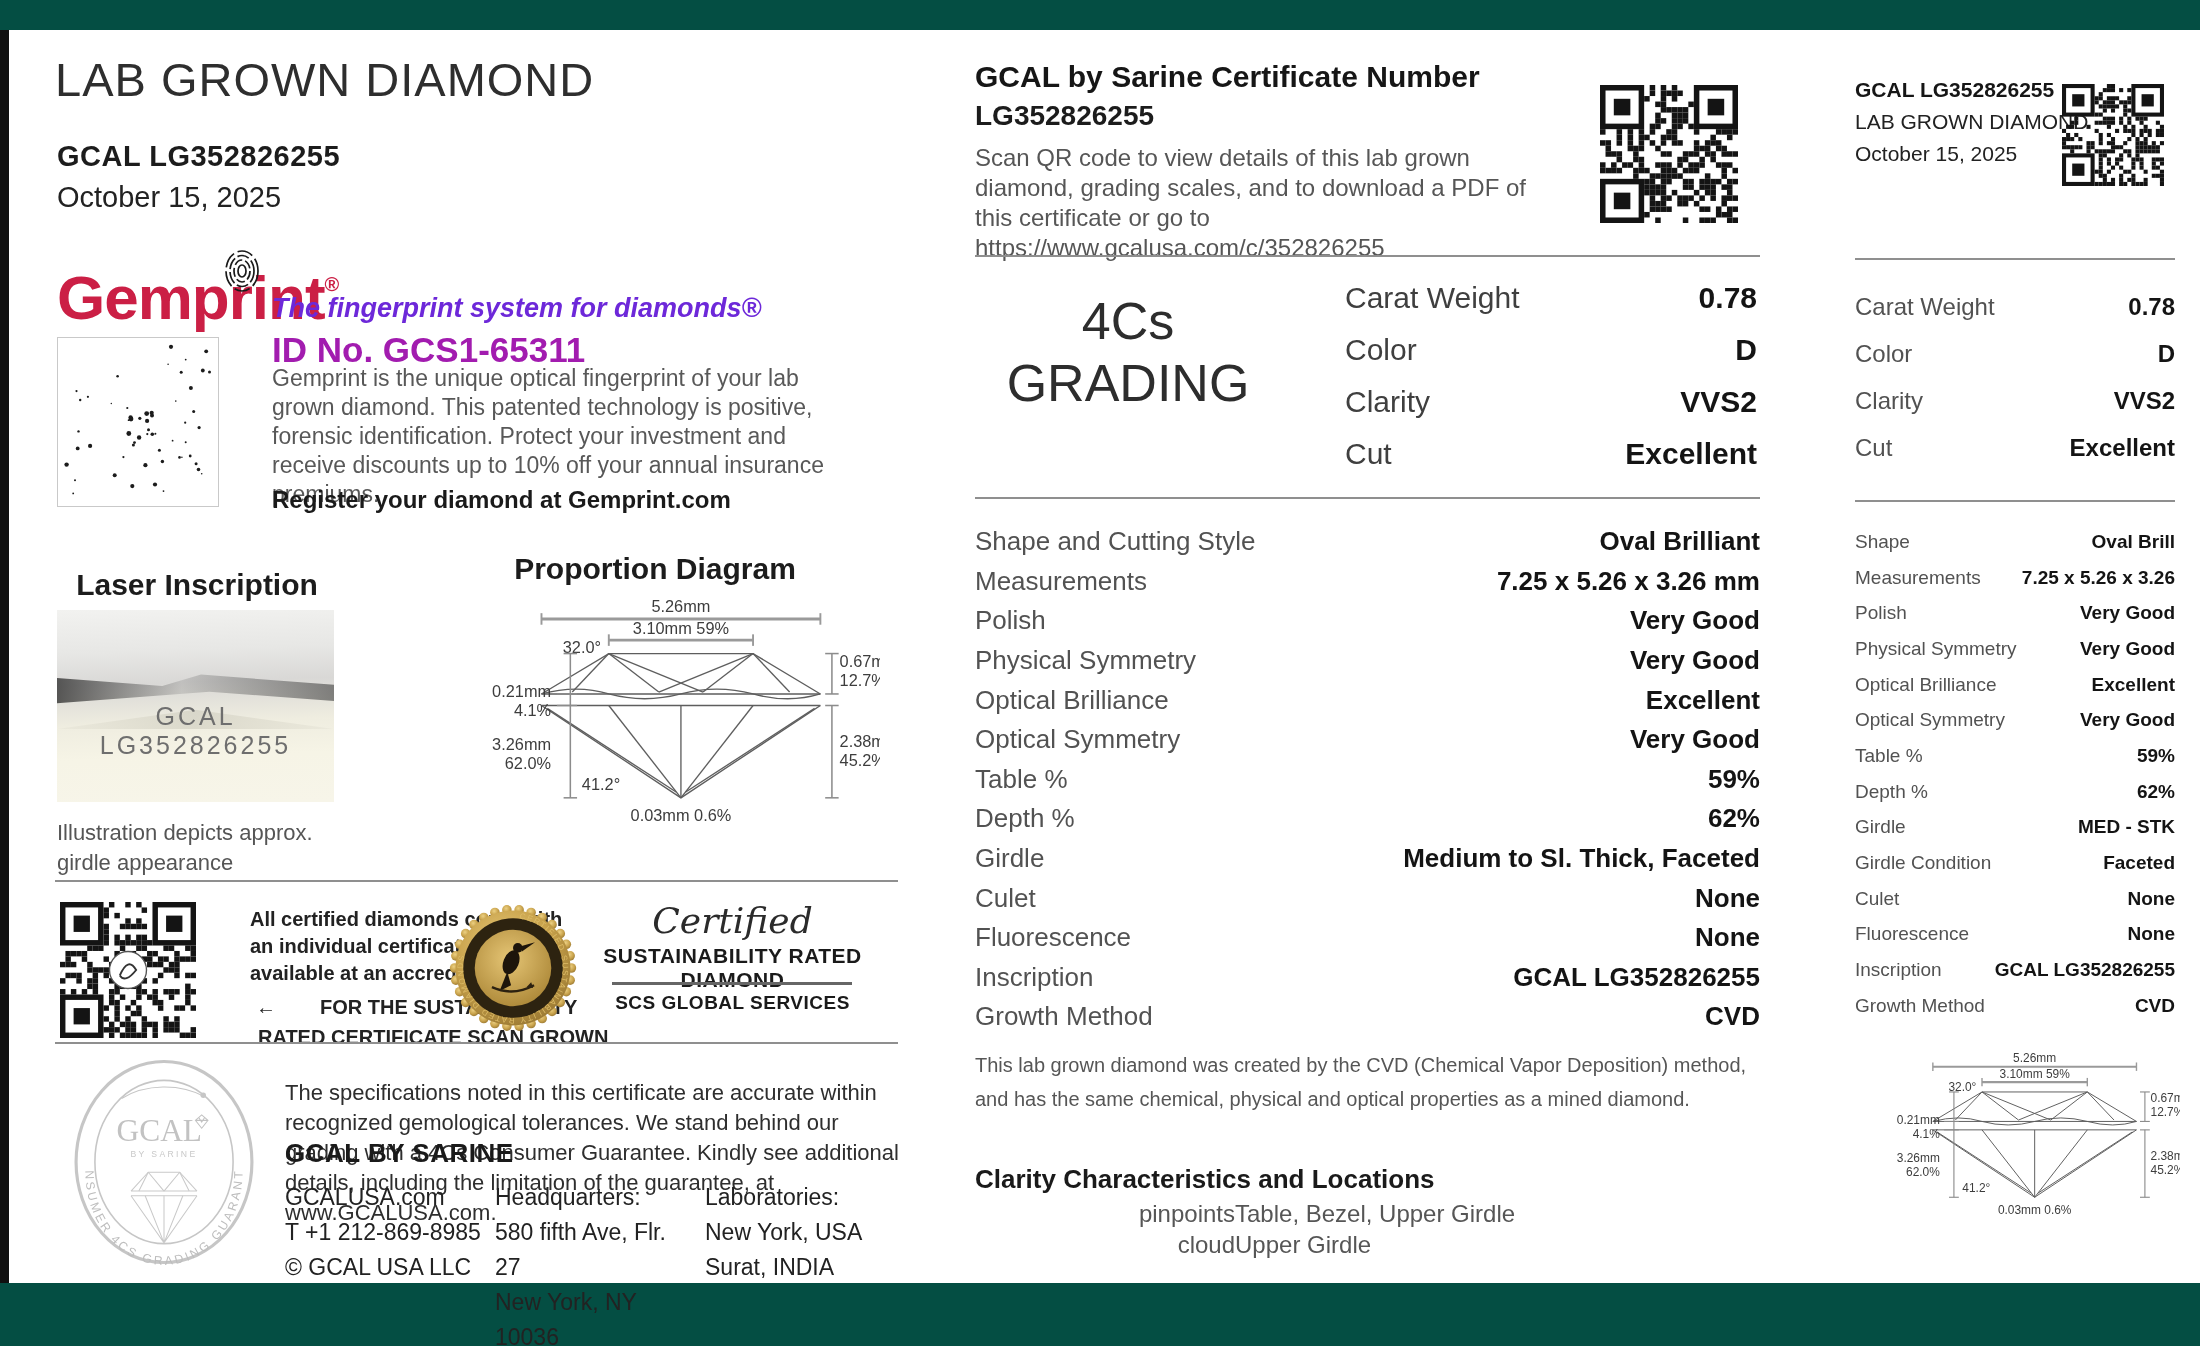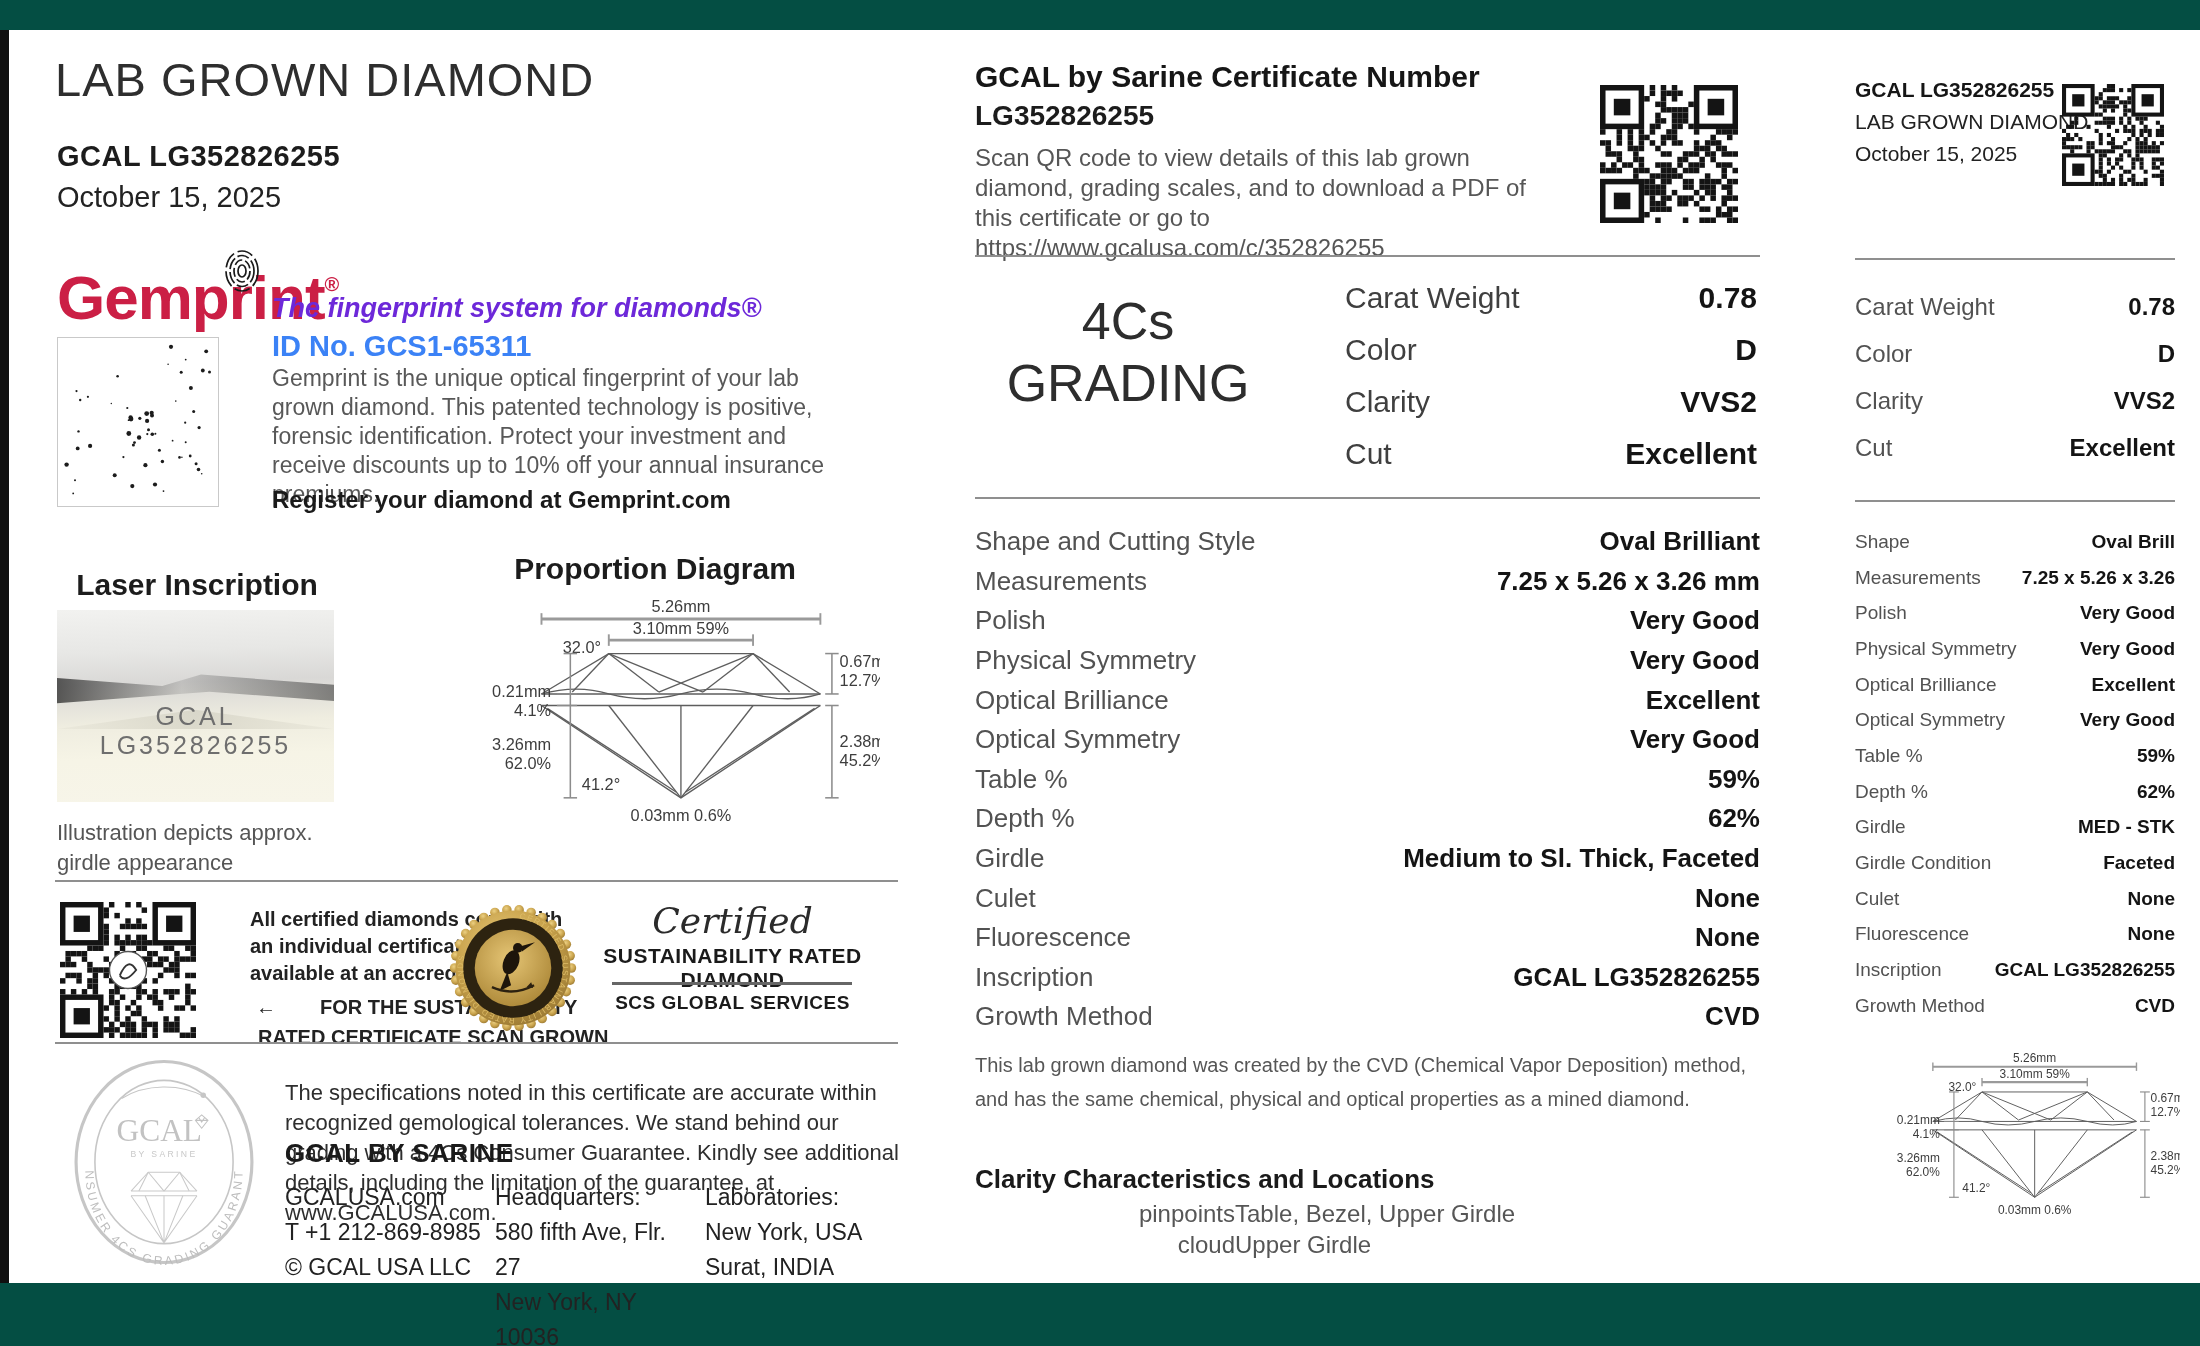--- a/index.html
+++ b/index.html
@@ -11,21 +11,21 @@
   .bar.bottom{top:1283px;height:63px;}
   .edge{position:absolute;left:0;top:0;width:9px;height:1346px;background:#101010;}
   .hr{position:absolute;height:0;border-top:2px solid #8f8f8f;}
   .title-main{font-size:47px;font-weight:300;letter-spacing:1px;color:#2e2e2e;}
   .certno{font-size:29px;font-weight:700;color:#1c1c1c;letter-spacing:.5px;}
   .date{font-size:29px;font-weight:400;color:#222;}
   .gp-logo{font-size:62px;font-weight:800;color:#cb1f45;transform:scaleX(.78);transform-origin:left;
            letter-spacing:-1px;white-space:nowrap;}
   .gp-reg{font-size:20px;vertical-align:28px;font-weight:700;}
   .gp-tagline{font-size:27px;font-style:italic;font-weight:600;color:#6d28d9;}
-  .gp-id{font-size:29px;font-weight:700;color:#3b82f6;}
+  .gp-id{font-size:35px;font-weight:700;color:#a21caf;}
   .gp-para{font-size:23px;line-height:29px;color:#585858;}
   .gp-reg2{font-size:24px;font-weight:700;color:#1a1a1a;}
   .sec-head{font-size:30px;font-weight:700;color:#1c1c1c;text-align:center;}
   .speckle-box{border:1px solid #c9c9c9;background:#fff;}
   .photo{background:linear-gradient(178deg,#f2f2f0 0%,#e7e7e5 22%,#d9d8d6 38%,#efede0 58%,#f6f4e6 75%,#f7f5e9 100%);overflow:hidden;}
   .photo .shadow{position:absolute;left:0;top:30%;width:100%;height:30%;
       background:linear-gradient(90deg,rgba(40,40,40,.75),rgba(120,120,120,.25) 45%,rgba(60,60,60,.6));
       clip-path:polygon(0 18%,38% 32%,52% 12%,100% 30%,100% 58%,55% 42%,0 62%);}
   .photo .facet{position:absolute;left:0;top:52%;width:100%;height:10%;
       background:linear-gradient(90deg,#e9e7da,#d2d0c2 50%,#e9e7da);

